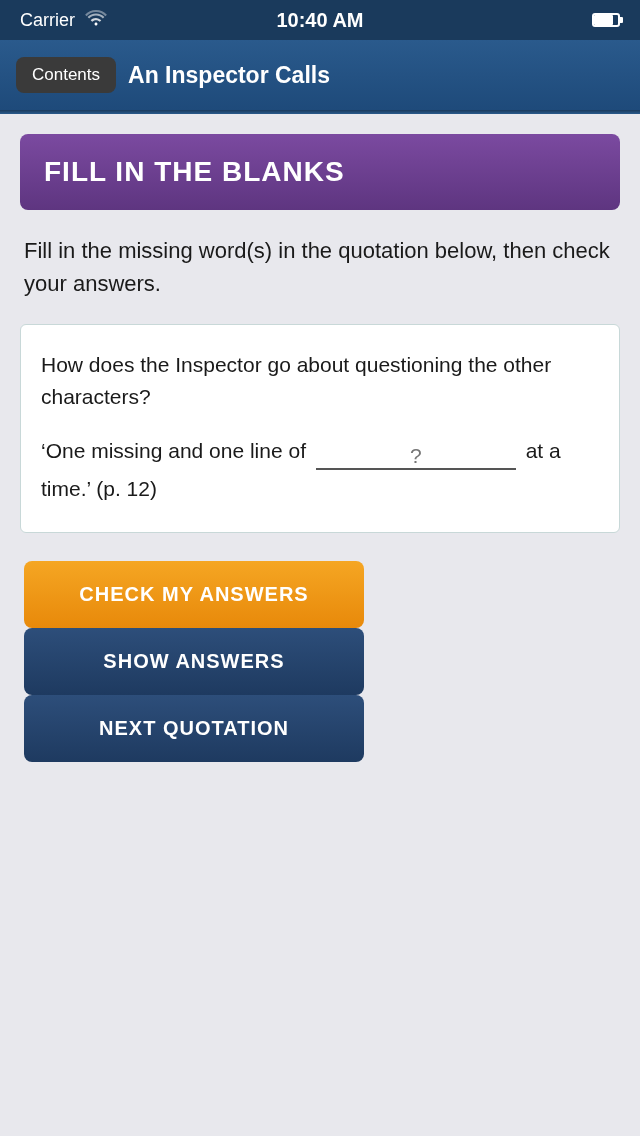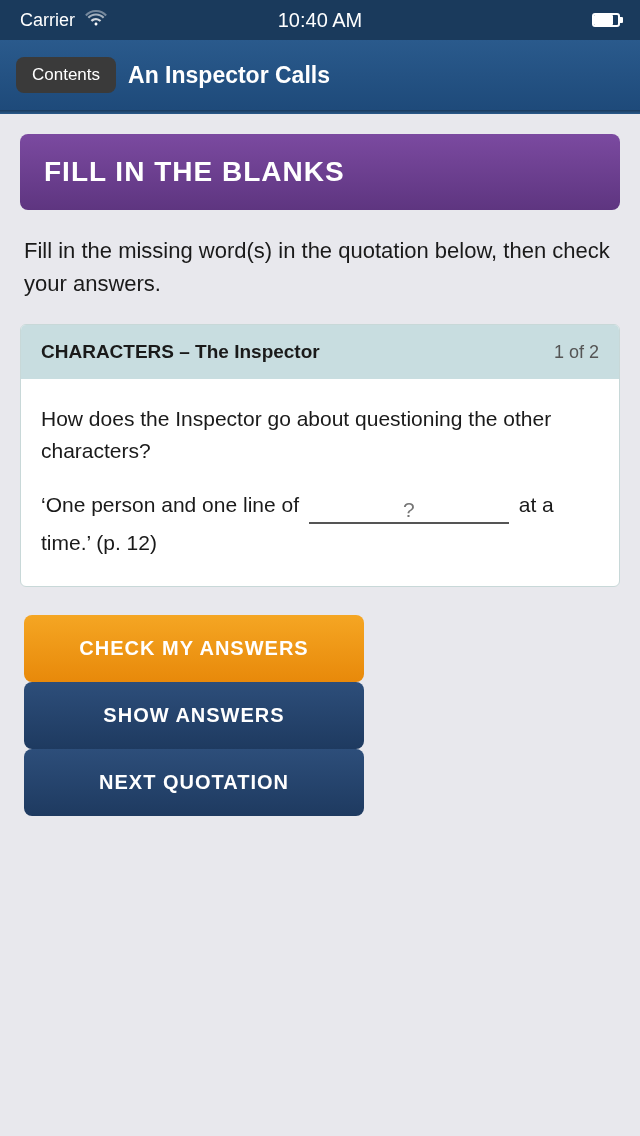--- a/index.html
+++ b/index.html
@@ -29,21 +29,21 @@
 
     .status-bar-left {
       display: flex;
       align-items: center;
       gap: 10px;
       justify-content: flex-end;
     }
 
     .status-bar-center {
       font-size: 20px;
-      font-weight: 400;
+      font-weight: 700;
       position: absolute;
       left: 50%;
       transform: translateX(-50%);
     }
 
     .status-bar-right {
       display: flex;
       align-items: center;
       gap: 8px;
     }
@@ -262,28 +262,24 @@
 
 <div class="main-content">
 
   <div class="section-header">
     <span class="section-header-title">FILL IN THE BLANKS</span>
   </div>
 
   <p class="instructions">Fill in the missing word(s) in the quotation below, then check your answers.</p>
 
   <div class="question-card">
-    <div class="question-card-header">
-      <span class="question-card-header-title">CHARACTERS – The Inspector</span>
-      <span class="question-card-counter">1 of 2</span>
-    </div>
     <div class="question-card-body">
       <p class="question-text">How does the Inspector go about questioning the other characters?</p>
       <div class="quote-container">
-        <span>‘One person and one line of</span>
+        <span>‘One missing and one line of</span>
         <input class="blank-input" type="text" placeholder="?" style="">
         <span>at a time.’ (p. 12)</span>
       </div>
     </div>
   </div>
 
   <div class="buttons-container">
     <button class="btn btn-orange">CHECK MY ANSWERS</button>
     <button class="btn btn-dark-blue">SHOW ANSWERS</button>
     <button class="btn btn-dark-blue">NEXT QUOTATION</button>

